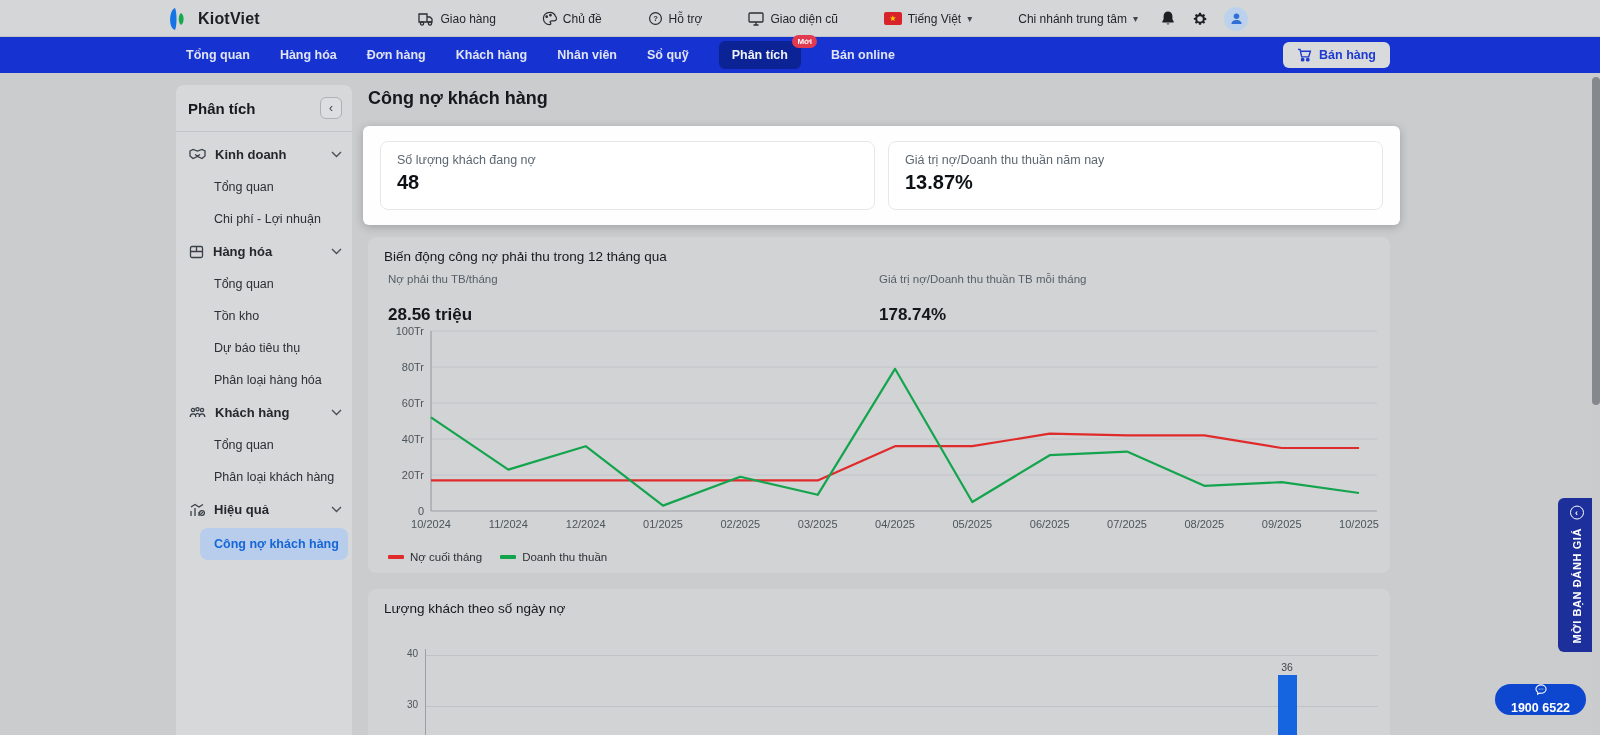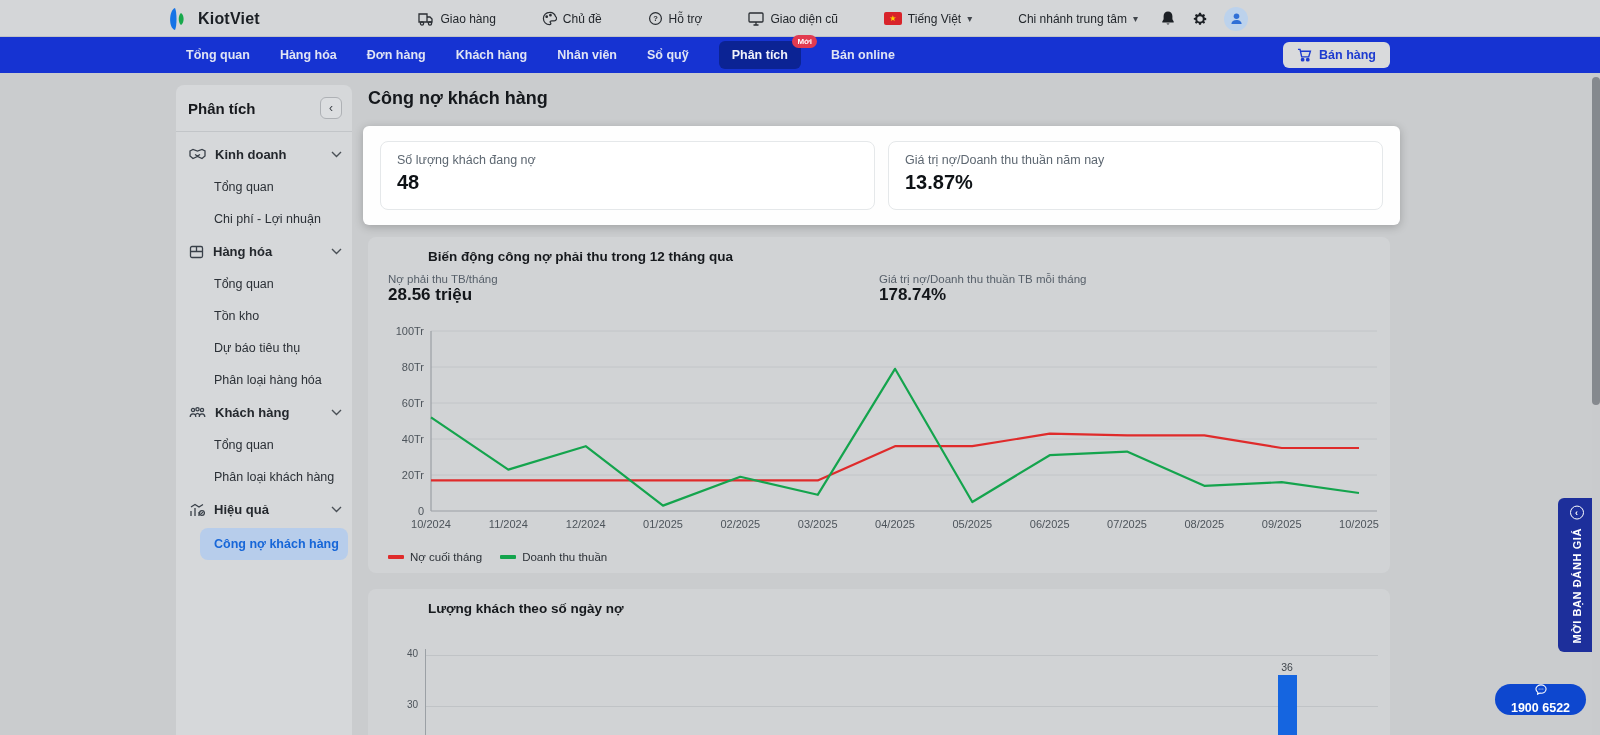--- a/index.html
+++ b/index.html
@@ -43,24 +43,24 @@
   .page-title { position:absolute; left:368px; top:88px; font-size:18px; font-weight:bold; color:#15181c; }
 
   .spotlight { position:absolute; left:363px; top:126px; width:1037px; height:99px; background:#fefefe; border-radius:6px; box-shadow:0 2px 10px rgba(0,0,0,.22); display:flex; gap:13px; padding:15px 17px; }
   .stat-card { flex:1; background:#fff; border:1px solid #e5e8ea; border-radius:8px; padding:11px 16px; }
   .stat-label { font-size:12.5px; color:#5d6771; }
   .stat-value { font-size:20px; font-weight:bold; color:#0e1216; margin-top:4px; }
 
   .chart-card { position:absolute; left:368px; background:#d1d3d5; border-radius:8px; }
   .card-line { top:237px; width:1022px; height:336px; }
   .card-bar  { top:589px; width:1022px; height:146px; border-radius:8px 8px 0 0; }
-  .card-title { position:absolute; left:16px; top:12px; font-size:13.5px; font-weight:bold; color:#16191d;margin-left:44px; }
+  .card-title { position:absolute; left:16px; top:12px; font-size:13.5px; font-weight:normal; color:#16191d; }
   .mini-stat { position:absolute; top:36px; }
   .mini-stat .stat-label { font-size:11.5px; color:#565f69; }
-  .mini-stat .stat-value { font-size:17px; color:#13161a; margin-top:0; }
+  .mini-stat .stat-value { font-size:17px; color:#13161a; margin-top:20px; }
   .ms-1 { left:20px; } .ms-2 { left:511px; }
   .line-svg { position:absolute; left:6px; top:84px; width:1010px; height:212px; }
   .line-svg text.tick { font-size:11px; fill:#4d545b; font-family:"Liberation Sans",sans-serif; }
   .legend { position:absolute; left:20px; bottom:10px; display:flex; gap:18px; }
   .legend-item { display:flex; align-items:center; gap:6px; font-size:11.5px; color:#2c3137; cursor:pointer; }
   .legend-item .swatch { width:16px; height:4px; border-radius:1px; display:inline-block; }
 
   .bar-area { position:absolute; left:0; top:0; width:1022px; height:146px; }
   .bar-tick { position:absolute; width:44px; text-align:right; font-size:10px; color:#4d545b; }
   .bar-grid { position:absolute; left:57px; width:953px; height:1px; background:#c0c3c6; }

